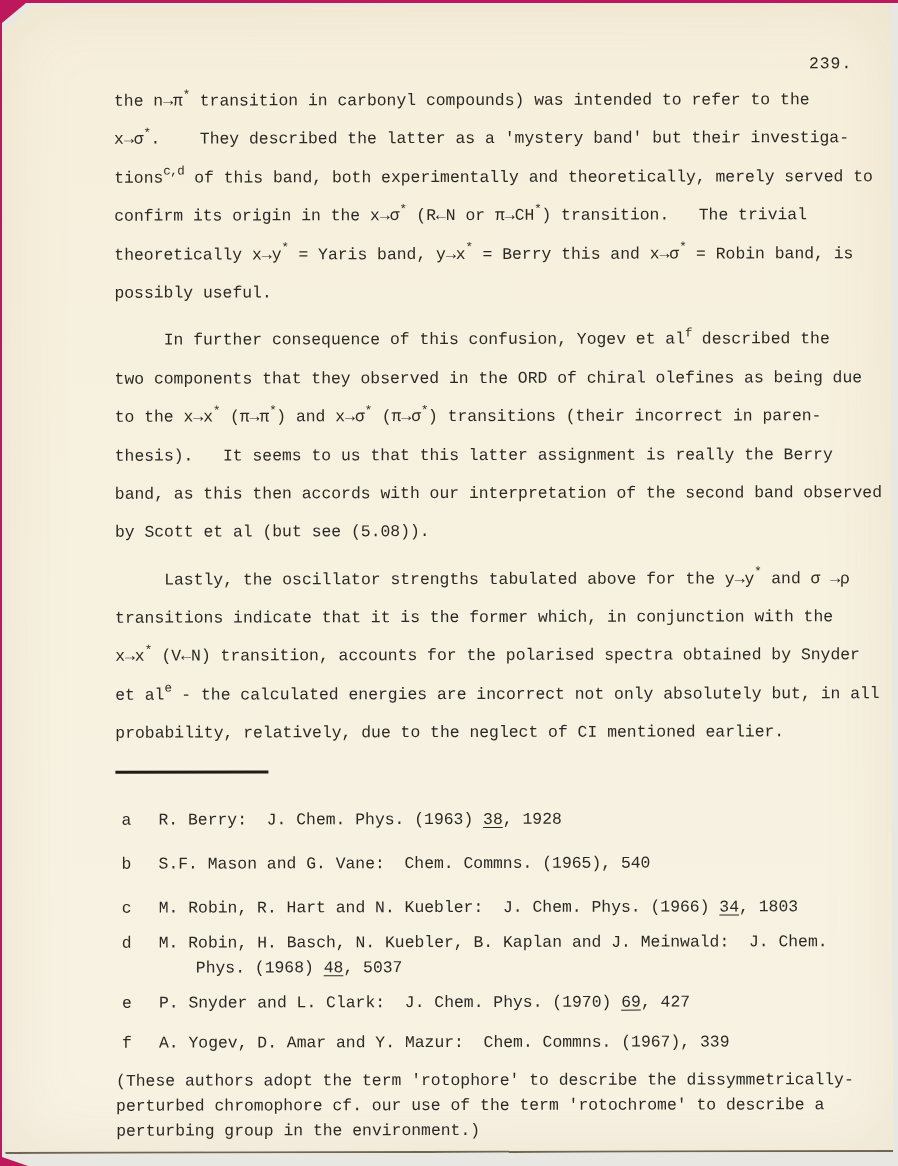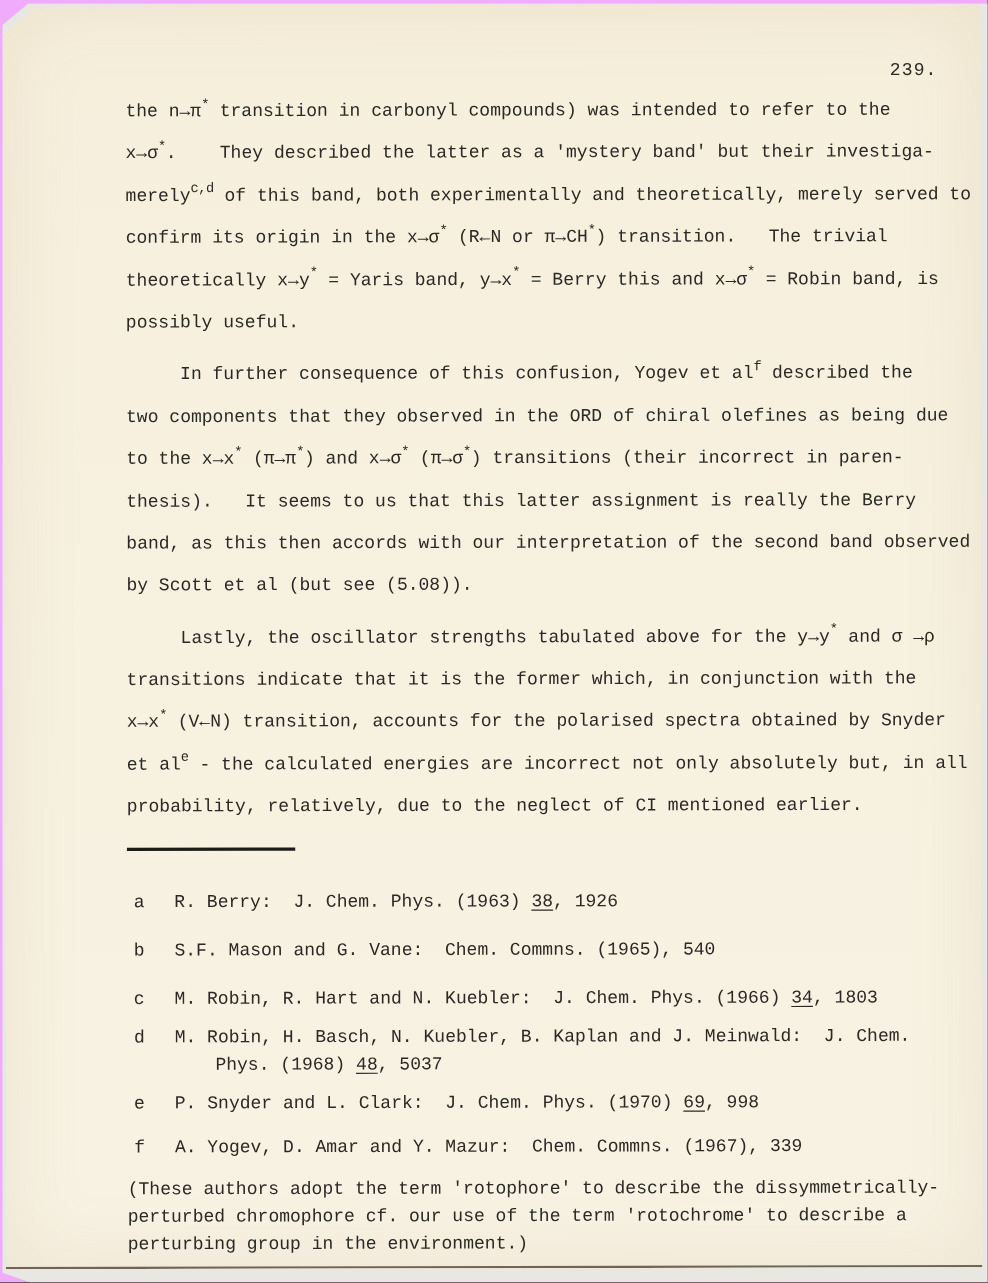--- a/index.html
+++ b/index.html
@@ -1,16 +1,16 @@
 <!DOCTYPE html>
 <html><head>
 <meta charset="utf-8">
 <style>
   html,body{margin:0;padding:0;background:#17140f;}
-  .scan{position:relative;width:898px;height:1166px;overflow:hidden;background:#f0abfc;
+  .scan{position:relative;width:898px;height:1166px;overflow:hidden;background:#be185d;
         font-family:"Liberation Mono","DejaVu Sans Mono",monospace;}
   .under-sheet{position:absolute;top:3px;left:2px;right:0;bottom:0;background:#e9e7e1;
         clip-path:polygon(24px 0,100% 0,100% 100%,26px 100%,0 calc(100% - 9px),0 20px);}
   .paper{position:absolute;top:5px;left:4px;right:6px;bottom:13px;
         background:linear-gradient(180deg,#f6efdc 0%,#f7f1e0 55%,#f8f2e3 100%);
         clip-path:polygon(30px 0,100% 0,100% 100%,0 100%,0 26px);
         border-bottom:2px solid #6f6550;
         box-shadow:inset 0 0 70px rgba(160,140,90,.13);
         transform:rotate(-0.12deg);transform-origin:50% 50%;
         color:#2b2925;font-size:16.4px;}
@@ -35,21 +35,21 @@
 <body>
 
 <div class="scan">
   <div class="under-sheet"></div>
   <div class="paper">
     <div class="page-number">239.</div>
     <div class="main-text">
         <div class="para">
           <div class="tline"><span class="seg">the n→π</span><span class="seg sup">*</span><span class="seg"> transition in carbonyl compounds) was intended to refer to the</span></div>
           <div class="tline"><span class="seg">x→σ</span><span class="seg sup">*</span><span class="seg">.    They described the latter as a 'mystery band' but their investiga-</span></div>
-          <div class="tline"><span class="seg">merely</span><span class="seg sup">c,d</span><span class="seg"> of this band, both experimentally and theoretically, merely served to</span></div>
+          <div class="tline"><span class="seg">tions</span><span class="seg sup">c,d</span><span class="seg"> of this band, both experimentally and theoretically, merely served to</span></div>
           <div class="tline"><span class="seg">confirm its origin in the x→σ</span><span class="seg sup">*</span><span class="seg"> (R←N or π→CH</span><span class="seg sup">*</span><span class="seg">) transition.   The trivial</span></div>
           <div class="tline"><span class="seg">theoretically x→y</span><span class="seg sup">*</span><span class="seg"> = Yaris band, y→x</span><span class="seg sup">*</span><span class="seg"> = Berry this and x→σ</span><span class="seg sup">*</span><span class="seg"> = Robin band, is</span></div>
           <div class="tline"><span class="seg">possibly useful.</span></div>
         </div>
         <div class="para">
           <div class="tline"><span class="seg">     In further consequence of this confusion, Yogev et al</span><span class="seg sup">f</span><span class="seg"> described the</span></div>
           <div class="tline"><span class="seg">two components that they observed in the ORD of chiral olefines as being due</span></div>
           <div class="tline"><span class="seg">to the x→x</span><span class="seg sup">*</span><span class="seg"> (π→π</span><span class="seg sup">*</span><span class="seg">) and x→σ</span><span class="seg sup">*</span><span class="seg"> (π→σ</span><span class="seg sup">*</span><span class="seg">) transitions (their incorrect in paren-</span></div>
           <div class="tline"><span class="seg">thesis).   It seems to us that this latter assignment is really the Berry</span></div>
           <div class="tline"><span class="seg">band, as this then accords with our interpretation of the second band observed</span></div>
@@ -61,21 +61,21 @@
           <div class="tline"><span class="seg">x→x</span><span class="seg sup">*</span><span class="seg"> (V←N) transition, accounts for the polarised spectra obtained by Snyder</span></div>
           <div class="tline"><span class="seg">et al</span><span class="seg sup">e</span><span class="seg"> - the calculated energies are incorrect not only absolutely but, in all</span></div>
           <div class="tline"><span class="seg">probability, relatively, due to the neglect of CI mentioned earlier.</span></div>
         </div>
       </div>
     <div class="footnote-rule"></div>
     <div class="footnotes">
         <div class="fn" style="margin-bottom: 19px;">
           <div class="fn-label">a</div>
           <div class="fn-text">
-            <div class="tline"><span class="seg">R. Berry:  J. Chem. Phys. (1963) </span><span class="seg ul">38</span><span class="seg">, 1926</span></div>
+            <div class="tline"><span class="seg">R. Berry:  J. Chem. Phys. (1963) </span><span class="seg ul">38</span><span class="seg">, 1928</span></div>
           </div>
         </div>
         <div class="fn" style="margin-bottom: 19px;">
           <div class="fn-label">b</div>
           <div class="fn-text">
             <div class="tline"><span class="seg">S.F. Mason and G. Vane:  Chem. Commns. (1965), 540</span></div>
           </div>
         </div>
         <div class="fn" style="margin-bottom: 10px;">
           <div class="fn-label">c</div>
@@ -86,21 +86,21 @@
         <div class="fn" style="margin-bottom: 10px;">
           <div class="fn-label">d</div>
           <div class="fn-text">
             <div class="tline"><span class="seg">M. Robin, H. Basch, N. Kuebler, B. Kaplan and J. Meinwald:  J. Chem.</span></div>
             <div class="tline cont"><span class="seg">Phys. (1968) </span><span class="seg ul">48</span><span class="seg">, 5037</span></div>
           </div>
         </div>
         <div class="fn" style="margin-bottom: 15px;">
           <div class="fn-label">e</div>
           <div class="fn-text">
-            <div class="tline"><span class="seg">P. Snyder and L. Clark:  J. Chem. Phys. (1970) </span><span class="seg ul">69</span><span class="seg">, 998</span></div>
+            <div class="tline"><span class="seg">P. Snyder and L. Clark:  J. Chem. Phys. (1970) </span><span class="seg ul">69</span><span class="seg">, 427</span></div>
           </div>
         </div>
         <div class="fn" style="margin-bottom: 0px;">
           <div class="fn-label">f</div>
           <div class="fn-text">
             <div class="tline"><span class="seg">A. Yogev, D. Amar and Y. Mazur:  Chem. Commns. (1967), 339</span></div>
           </div>
         </div>
       </div>
     <div class="closing-note">

